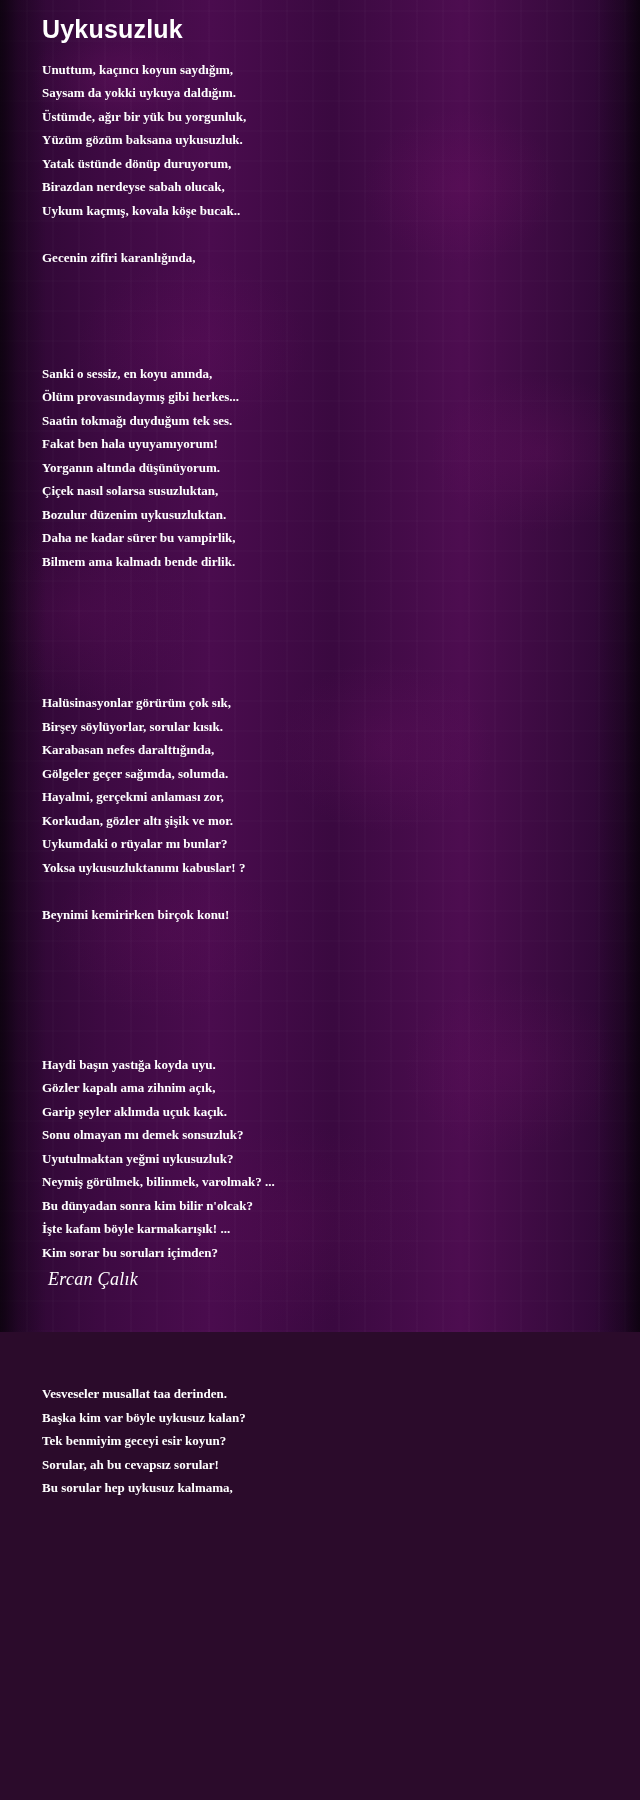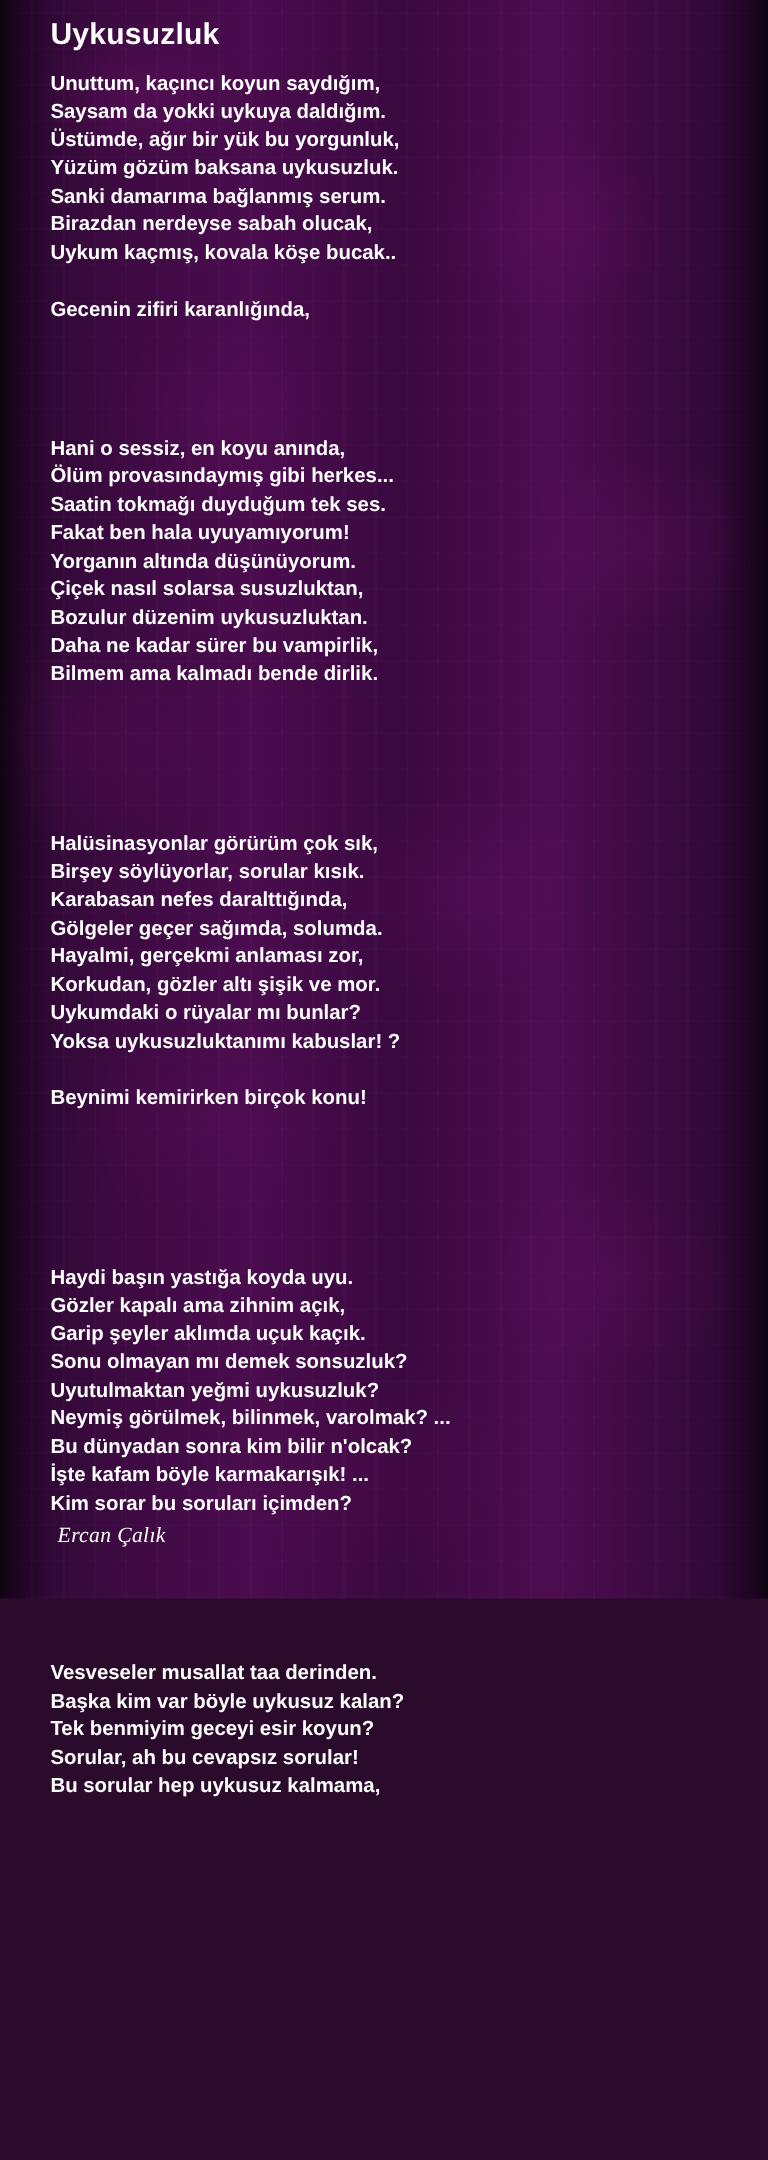--- a/index.html
+++ b/index.html
@@ -76,24 +76,25 @@
     margin: 0 0 14px 0;
     line-height: 1.1;
   }
 
   .stanza {
     margin: 0 0 6px 0;
   }
 
   .poem-line {
     color: #ffffff;
-    font-size: 17px;
+    font-size: 13px;
     font-weight: bold;
     line-height: 23.5px;
     white-space: pre-wrap;
+    font-family: Liberation Serif, serif;
   }
 
   .gap-sm { height: 18px; }
   .gap-md { height: 86px; }
   .gap-lg { height: 112px; }
   .gap-xl { height: 120px; }
 
   #author-wrap {
     position: absolute;
     left: 48px;
@@ -118,35 +119,35 @@
 
   <div id="content">
 
     <h1 id="poem-title">Uykusuzluk</h1>
 
     <div class="stanza">
       <div class="poem-line">Unuttum, kaçıncı koyun saydığım,</div>
       <div class="poem-line">Saysam da yokki uykuya daldığım.</div>
       <div class="poem-line">Üstümde, ağır bir yük bu yorgunluk,</div>
       <div class="poem-line">Yüzüm gözüm baksana uykusuzluk.</div>
-      <div class="poem-line">Sanki damarıma bağlanmış serum.</div>
+      <div class="poem-line">Yatak üstünde dönüp duruyorum,</div>
       <div class="poem-line">Birazdan nerdeyse sabah olucak,</div>
       <div class="poem-line">Uykum kaçmış, kovala köşe bucak..</div>
     </div>
 
     <div class="gap-sm"></div>
 
     <div class="stanza">
       <div class="poem-line">Gecenin zifiri karanlığında,</div>
     </div>
 
     <div class="gap-md"></div>
 
     <div class="stanza">
-      <div class="poem-line">Hani o sessiz, en koyu anında,</div>
+      <div class="poem-line">Sanki o sessiz, en koyu anında,</div>
       <div class="poem-line">Ölüm provasındaymış gibi herkes...</div>
       <div class="poem-line">Saatin tokmağı duyduğum tek ses.</div>
       <div class="poem-line">Fakat ben hala uyuyamıyorum!</div>
       <div class="poem-line">Yorganın altında düşünüyorum.</div>
       <div class="poem-line">Çiçek nasıl solarsa susuzluktan,</div>
       <div class="poem-line">Bozulur düzenim uykusuzluktan.</div>
       <div class="poem-line">Daha ne kadar sürer bu vampirlik,</div>
       <div class="poem-line">Bilmem ama kalmadı bende dirlik.</div>
     </div>
 

